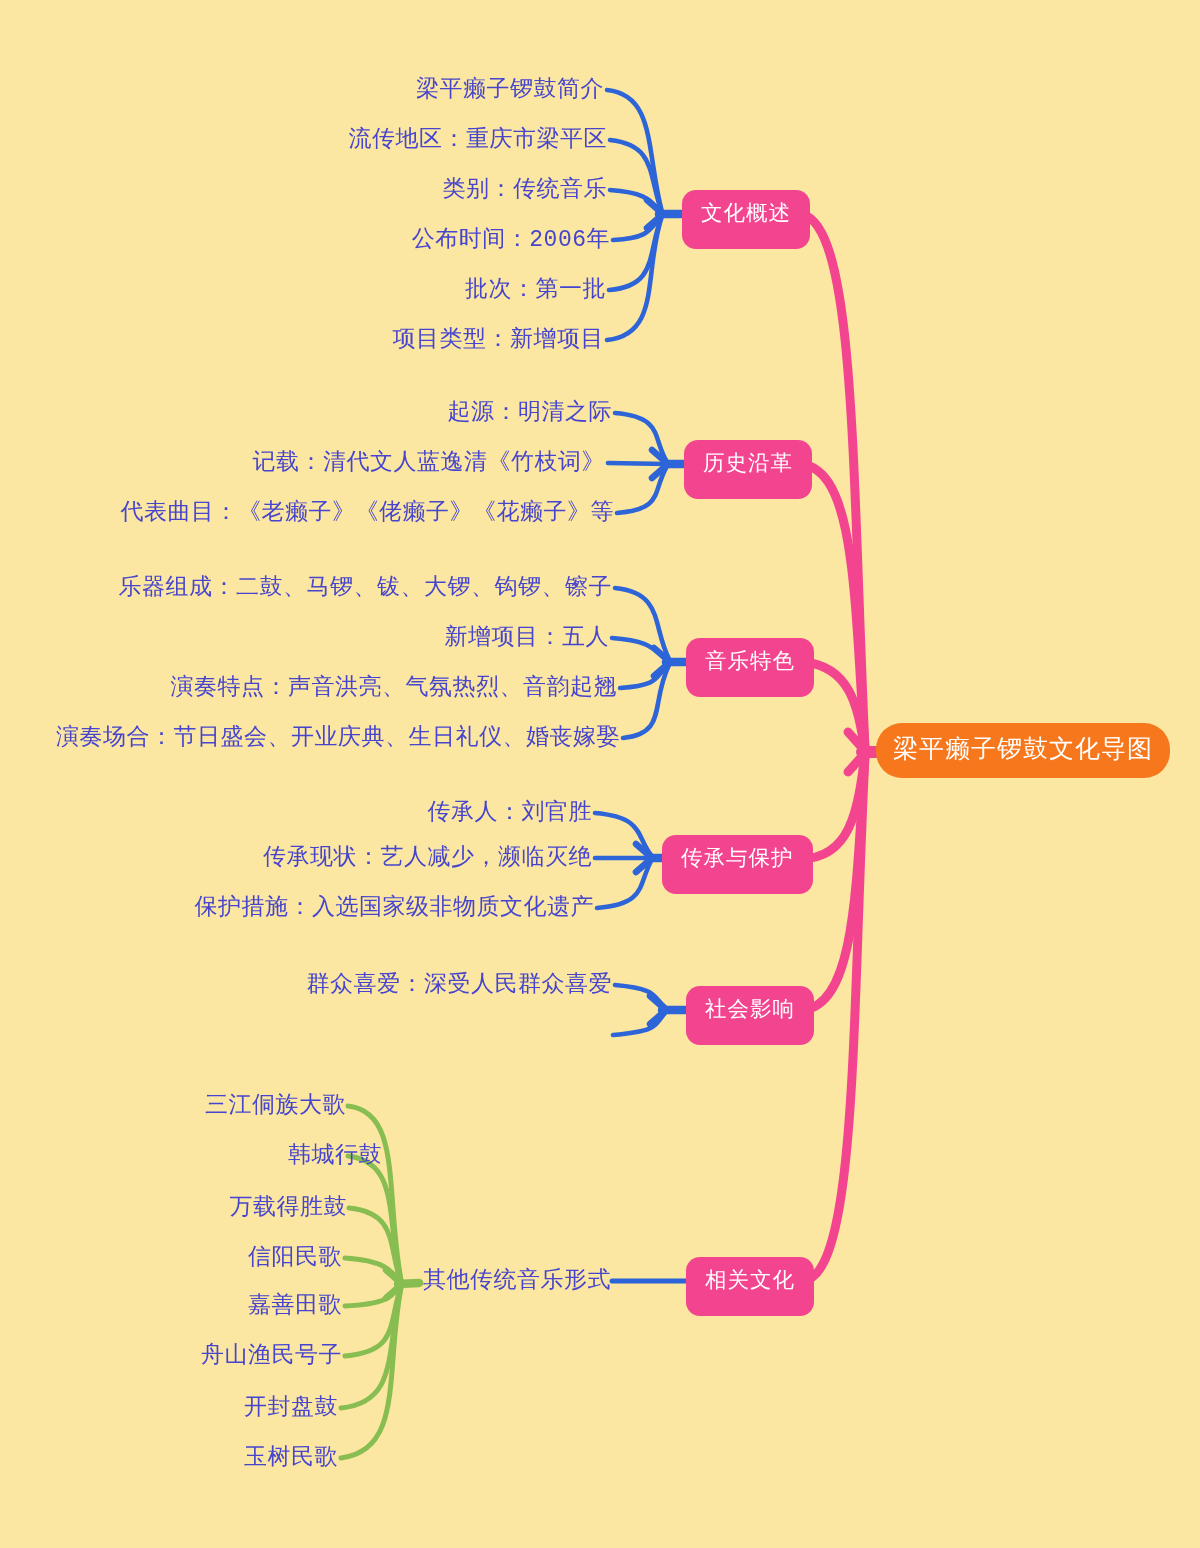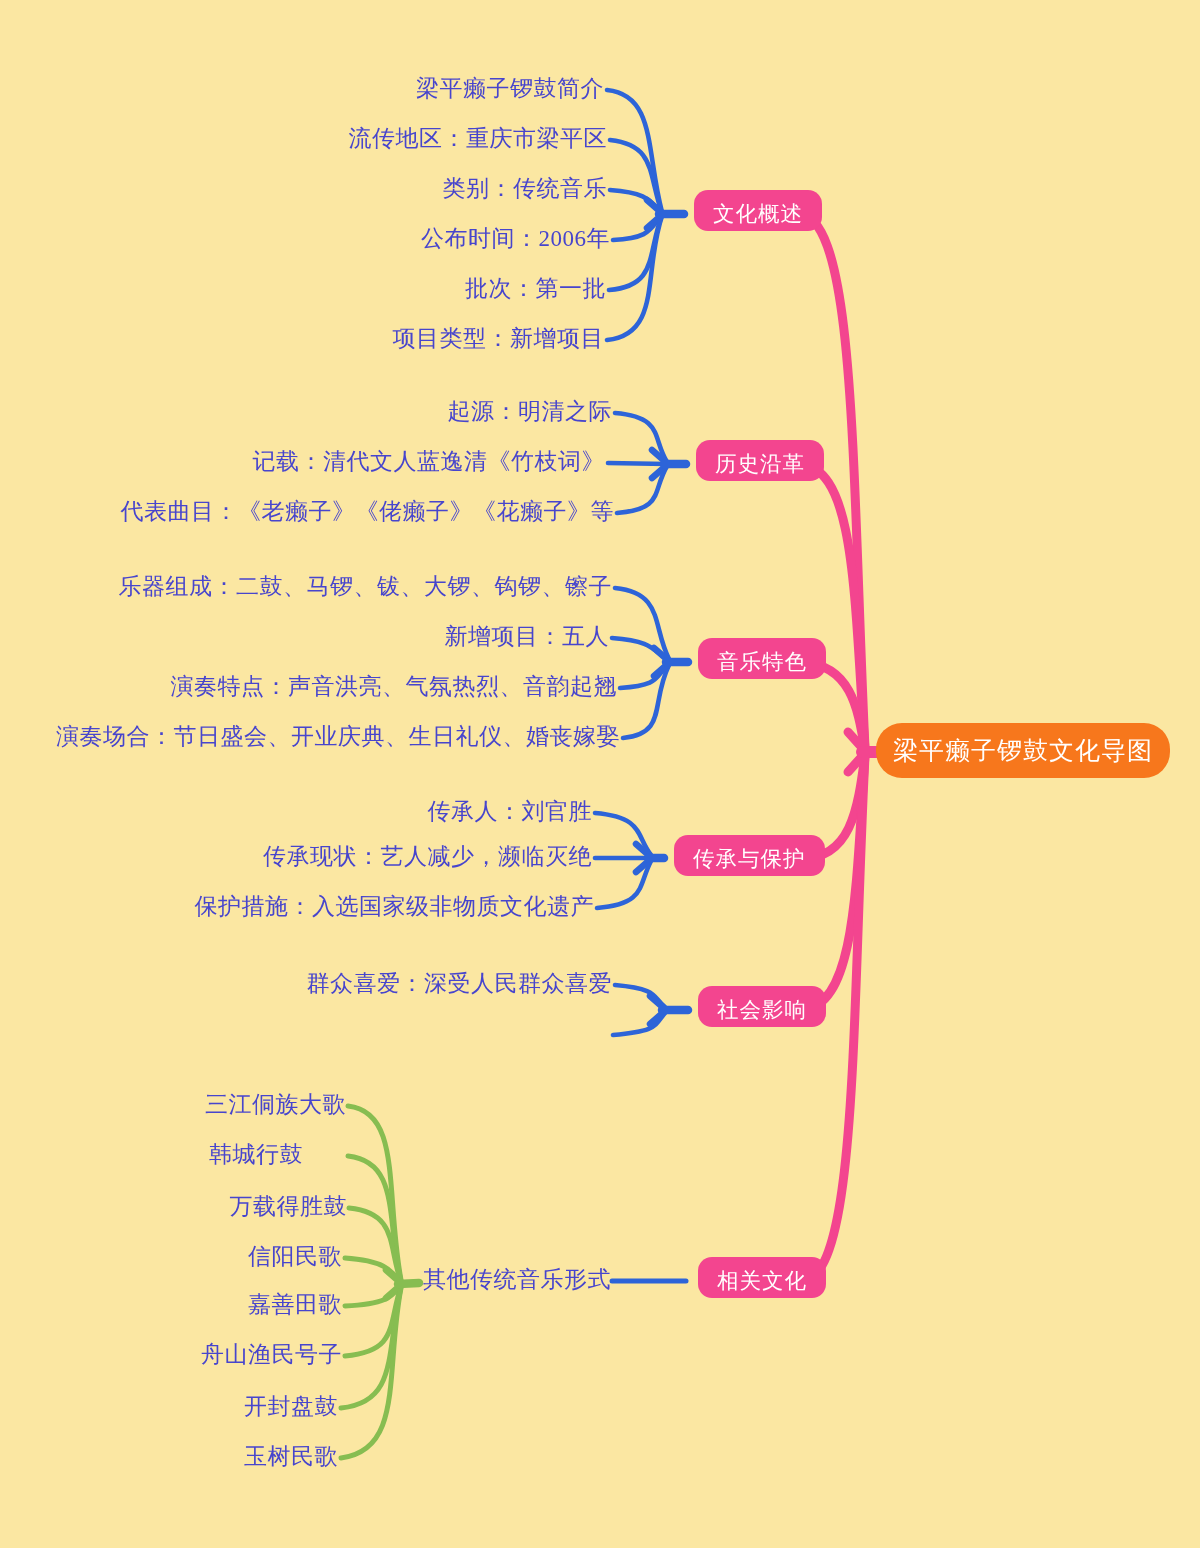--- a/index.html
+++ b/index.html
@@ -2,42 +2,42 @@
 <html style="--bg: #FBE7A2; --pink: #F3458F; --orange: #F7771C; --blue: #2D64D8; --leaf: #4745CD; --green: #87BD51; --node_text: #FFFFFF;"><head>
 <meta charset="utf-8">
 <style>
   :root{
     --bg:#FBE7A2; --pink:#F3458F; --orange:#F7771C; --blue:#2D64D8;
     --leaf:#4745CD; --green:#87BD51; --node_text:#FFFFFF;
   }
   html,body{margin:0;padding:0;background:var(--bg);}
   .canvas{
     position:relative; width:1200px; height:1548px; background:var(--bg);
-    font-family:Liberation Serif, serif; overflow:hidden;
+    font-family:Liberation Mono, monospace; overflow:hidden;
   }
   svg.edges{position:absolute;left:0;top:0;width:1200px;height:1548px;}
   svg.edges path{fill:none;stroke-linecap:round;stroke-linejoin:round;}
   .e-blue{stroke:var(--blue);stroke-width:4.6px;}
   .e-blue-stub{stroke:var(--blue);stroke-width:8.5px;}
   .e-blue-chev{stroke:var(--blue);stroke-width:6.5px;}
   .e-blue-line{stroke:var(--blue);stroke-width:5px;}
   .e-pink{stroke:var(--pink);stroke-width:9px;}
   .e-pink-stub{stroke:var(--pink);stroke-width:12px;}
   .e-pink-chev{stroke:var(--pink);stroke-width:9px;}
   .e-green{stroke:var(--green);stroke-width:5px;}
   .e-green-stub{stroke:var(--green);stroke-width:8.5px;}
   .e-green-chev{stroke:var(--green);stroke-width:6.5px;}
   .leaf{
     position:absolute; white-space:nowrap; transform:translateY(-54%);
     font-size:23px; color:var(--leaf); letter-spacing:0.5px;
   }
   .branch{
-    position:absolute; height:41px; line-height:48px; padding:0 19px;
+    position:absolute; height:59px; line-height:48px; padding:0 19px;
     background:var(--pink); color:var(--node_text); font-size:21.5px;
-    border-radius:14px; white-space:nowrap; letter-spacing:1px;margin-left:12px;
+    border-radius:14px; white-space:nowrap; letter-spacing:1px;
   }
   .root{
     position:absolute; height:55px; line-height:55px; padding:0 17px;
     background:var(--orange); color:var(--node_text); font-size:25px;
     border-radius:26px; white-space:nowrap; letter-spacing:1px;
   }
 </style>
 </head>
 <body>
 
@@ -131,21 +131,21 @@
   <div class="leaf" style="right:580px;top:738px">演奏场合：节日盛会、开业庆典、生日礼仪、婚丧嫁娶</div>
 
   <div class="leaf" style="right:608px;top:813px">传承人：刘官胜</div>
   <div class="leaf" style="right:608px;top:858px">传承现状：艺人减少，濒临灭绝</div>
   <div class="leaf" style="right:606px;top:908px">保护措施：入选国家级非物质文化遗产</div>
 
   <div class="leaf" style="right:588px;top:985px">群众喜爱：深受人民群众喜爱</div>
 
   <div class="leaf" style="left:423px;top:1281px">其他传统音乐形式</div>
   <div class="leaf" style="right:854px;top:1106px">三江侗族大歌</div>
-  <div class="leaf" style="right:897px;top:1156px">韩城行鼓</div>
+  <div class="leaf" style="right:818px;top:1156px">韩城行鼓</div>
   <div class="leaf" style="right:853px;top:1208px">万载得胜鼓</div>
   <div class="leaf" style="right:858px;top:1258px">信阳民歌</div>
   <div class="leaf" style="right:858px;top:1306px">嘉善田歌</div>
   <div class="leaf" style="right:858px;top:1356px">舟山渔民号子</div>
   <div class="leaf" style="right:862px;top:1408px">开封盘鼓</div>
   <div class="leaf" style="right:862px;top:1458px">玉树民歌</div>
 
   <div class="branch" style="left:682px;top:190px">文化概述</div>
   <div class="branch" style="left:684px;top:440px">历史沿革</div>
   <div class="branch" style="left:686px;top:638px">音乐特色</div>

